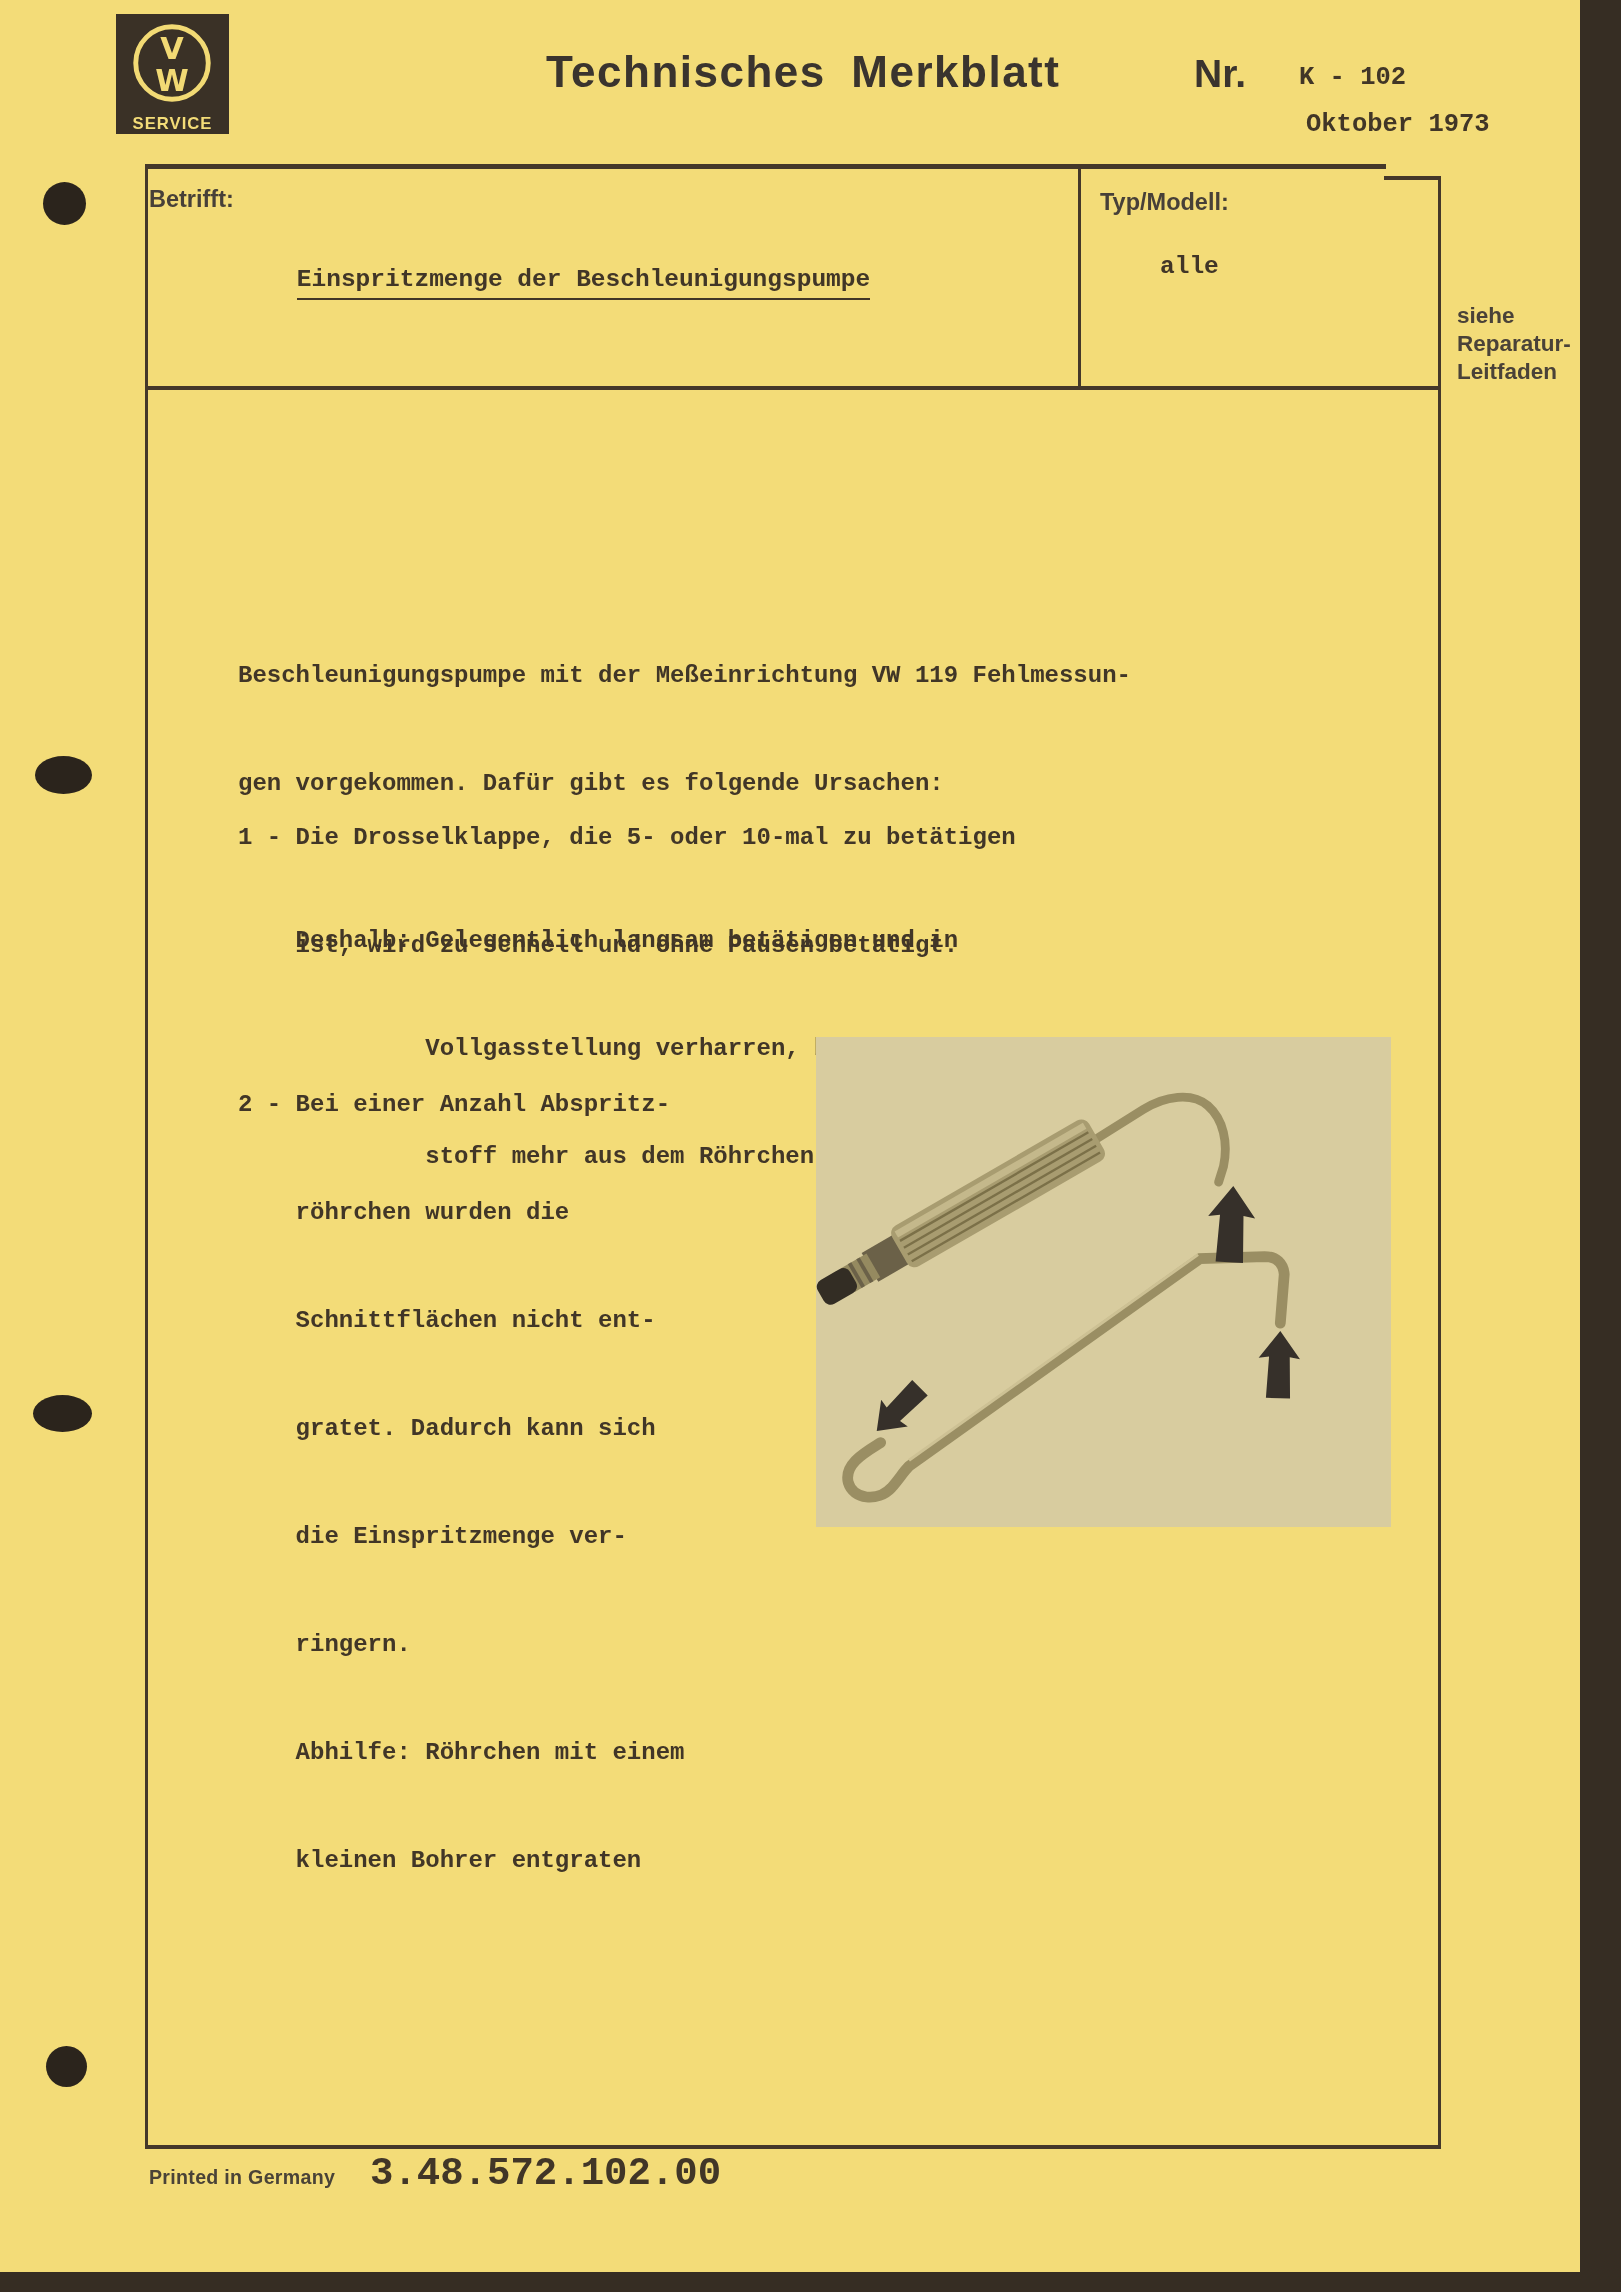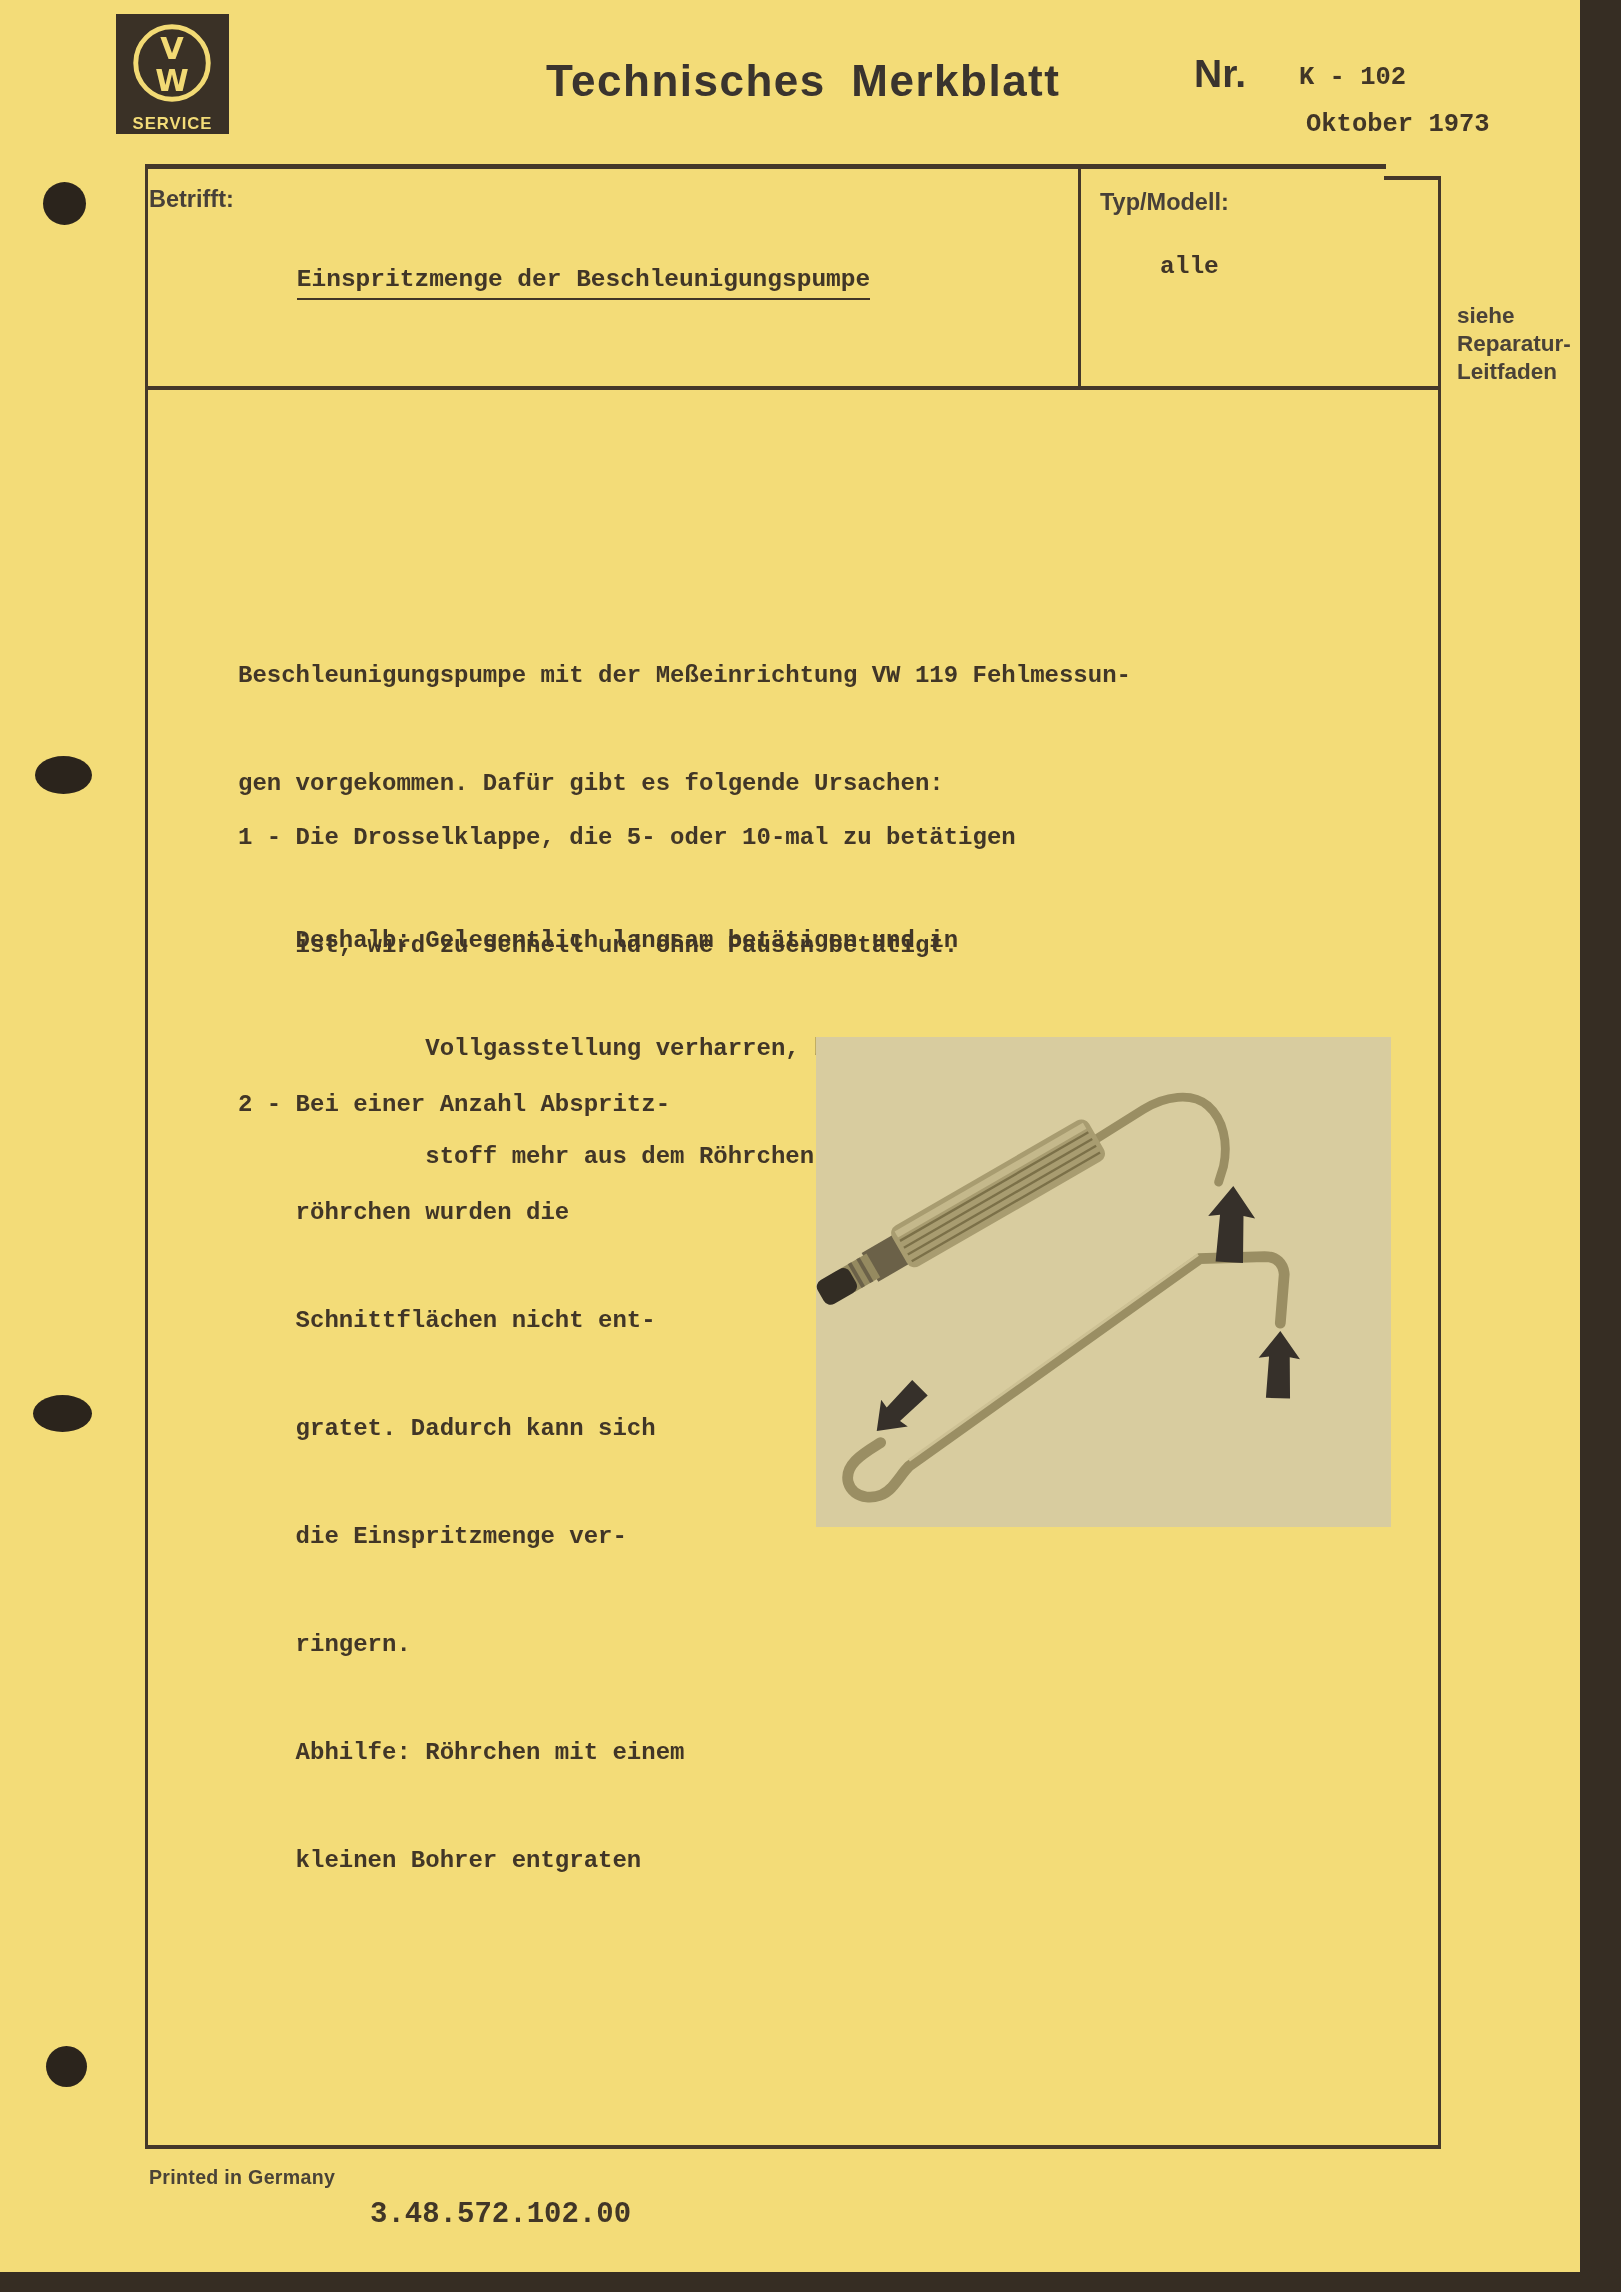--- a/index.html
+++ b/index.html
@@ -43,21 +43,21 @@
   }
   #service-label{
     position:absolute;left:0;right:0;top:100px;
     color:var(--paper);font-size:16.7px;font-weight:bold;letter-spacing:1px;
   }
   #figure{
     left:816px;top:1037px;width:575px;height:490px;
     background:var(--photo-bg);
   }
   #footer-printed{font-size:19.6px;color:#4a4337;font-weight:bold;letter-spacing:0.3px;}
-  #footer-part{font-size:29px;margin-top:46px;}
+  #footer-part{font-size:39px;}
   .underlined{border-bottom:2.9px solid var(--ink);padding-bottom:4.9px;display:inline-block;}
 </style>
 </head>
 <body>
 
 <div id="page">
 
   <div class="abs" style="left:1580px;top:0;width:41px;height:2293px;background:var(--band);"></div>
   <div class="abs" style="left:0;top:2272px;width:1621px;height:20.6px;background:var(--band);"></div>
 
@@ -68,21 +68,21 @@
 
   <div class="abs" id="logo-box">
     <svg width="113" height="98" viewBox="0 0 115 100">
       <circle cx="57" cy="50" r="37" fill="none" stroke="#f2da74" stroke-width="5"></circle>
       <text x="57" y="46" text-anchor="middle" font-family="DejaVu Sans, sans-serif" font-weight="bold" font-size="31" fill="#f2da74">V</text>
       <text x="57" y="79" text-anchor="middle" font-family="DejaVu Sans, sans-serif" font-weight="bold" font-size="31" fill="#f2da74">W</text>
     </svg>
     <div id="service-label">SERVICE</div>
   </div>
 
-  <div class="abs" id="title" style="left:546px;top:56px;">Technisches Merkblatt</div>
+  <div class="abs" id="title" style="left:546px;top:47px;">Technisches Merkblatt</div>
   <div class="abs" id="nr-label" style="left:1194px;top:52px;">Nr.</div>
   <div class="abs mono" style="left:1299px;top:63px;font-size:25.5px;">K - 102</div>
   <div class="abs mono" style="left:1306px;top:110px;font-size:25.5px;">Oktober 1973</div>
 
   <div class="rule" style="left:145px;top:164px;width:1241px;height:4.9px;"></div>
   <div class="rule" style="left:1384px;top:176px;width:57px;height:3.9px;"></div>
   <div class="rule" style="left:1078px;top:164px;width:2.9px;height:225px;"></div>
   <div class="rule" style="left:145px;top:386px;width:1296px;height:3.9px;"></div>
   <div class="rule" style="left:145px;top:164px;width:2.9px;height:1985px;"></div>
   <div class="rule" style="left:1438px;top:176px;width:2.9px;height:1972px;"></div>

